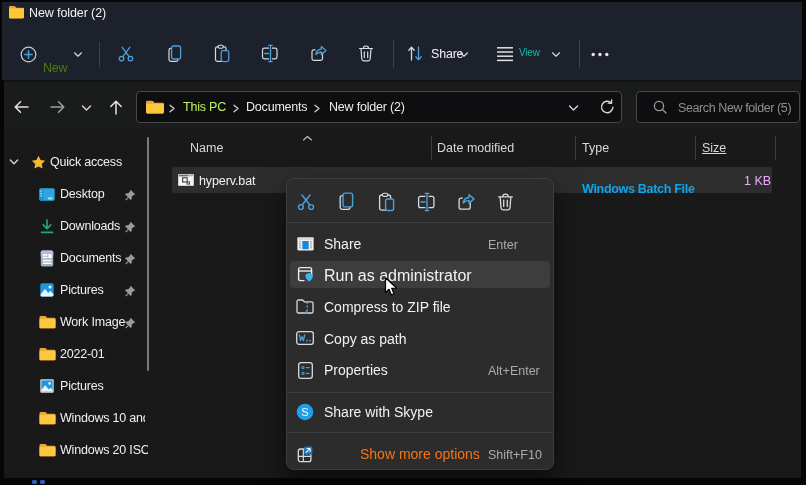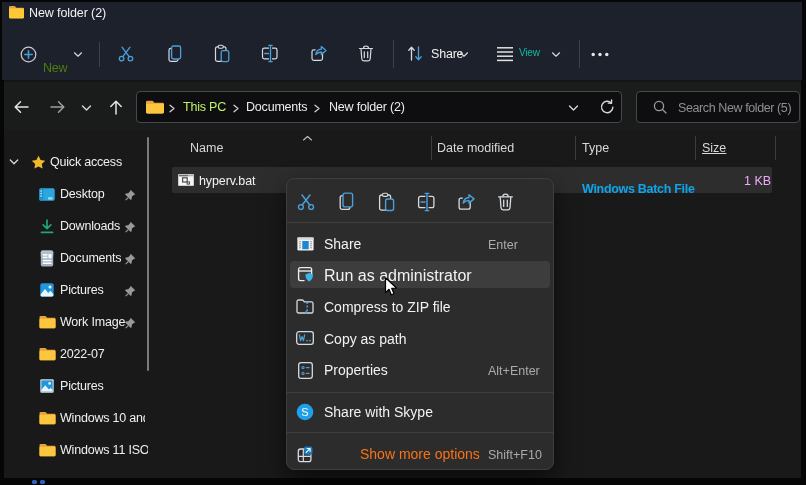--- a/index.html
+++ b/index.html
@@ -268,21 +268,21 @@
   </svg>
 </div>
 <div class="abs txt" style="left:60px; top:315px; font-size:12.5px; color:#f0f0f0; letter-spacing:-0.2px;">Work Image</div>
 
 <div class="abs" style="left:39px; top:347px;">
   <svg width="17" height="14" viewBox="0 0 17 14">
     <path d="M0.5 2.2 Q0.5 1 1.7 1 L6 1 Q6.8 1 7.3 1.7 L8.1 2.8 L15.3 2.8 Q16.5 2.8 16.5 4 L16.5 12 Q16.5 13.2 15.3 13.2 L1.7 13.2 Q0.5 13.2 0.5 12 Z" fill="#e8a33d"></path>
     <path d="M0.5 4.8 Q0.5 3.7 1.7 3.7 L15.3 3.7 Q16.5 3.7 16.5 4.8 L16.5 12 Q16.5 13.2 15.3 13.2 L1.7 13.2 Q0.5 13.2 0.5 12 Z" fill="#fdc63f"></path>
   </svg>
 </div>
-<div class="abs txt" style="left:60px; top:347px; font-size:12.5px; color:#f0f0f0; letter-spacing:-0.2px;">2022-07</div>
+<div class="abs txt" style="left:60px; top:347px; font-size:12.5px; color:#f0f0f0; letter-spacing:-0.2px;">2022-01</div>
 
 <div class="abs" style="left:40px; top:379px;">
   <svg width="14" height="14" viewBox="0 0 14 14">
     <rect x="0.3" y="0.3" width="13.4" height="13.4" rx="1" fill="#d8dde2"></rect>
     <rect x="1.4" y="1.4" width="11.2" height="11.2" fill="#2196dd"></rect>
     <circle cx="9.6" cy="4.4" r="1.3" fill="#eaf6fd"></circle>
     <path d="M1.4 10.8 L5.2 6.2 L9 10.4 L10.6 8.8 L12.6 11 L12.6 12.6 L1.4 12.6 Z" fill="#eaf6fd"></path>
   </svg>
 </div>
 <div class="abs txt" style="left:60px; top:379px; font-size:12.5px; color:#f0f0f0; letter-spacing:-0.2px;">Pictures</div>
@@ -294,21 +294,21 @@
   </svg>
 </div>
 <div class="abs txt" style="left:60px; top:411px; font-size:12.5px; color:#f0f0f0; letter-spacing:-0.2px; width:85px; overflow:hidden;">Windows 10 and</div>
 
 <div class="abs" style="left:39px; top:443px;">
   <svg width="17" height="14" viewBox="0 0 17 14">
     <path d="M0.5 2.2 Q0.5 1 1.7 1 L6 1 Q6.8 1 7.3 1.7 L8.1 2.8 L15.3 2.8 Q16.5 2.8 16.5 4 L16.5 12 Q16.5 13.2 15.3 13.2 L1.7 13.2 Q0.5 13.2 0.5 12 Z" fill="#e8a33d"></path>
     <path d="M0.5 4.8 Q0.5 3.7 1.7 3.7 L15.3 3.7 Q16.5 3.7 16.5 4.8 L16.5 12 Q16.5 13.2 15.3 13.2 L1.7 13.2 Q0.5 13.2 0.5 12 Z" fill="#fdc63f"></path>
   </svg>
 </div>
-<div class="abs txt" style="left:60px; top:443px; font-size:12.5px; color:#f0f0f0; letter-spacing:-0.2px; width:88px; overflow:hidden;">Windows 11 ISO</div>
+<div class="abs txt" style="left:60px; top:443px; font-size:12.5px; color:#f0f0f0; letter-spacing:-0.2px; width:88px; overflow:hidden;">Windows 20 ISO</div>
 
 <div class="abs" style="left:31.5px; top:480px; width:5px; height:4px; background:#2b62c4; border-radius:1.5px;"></div>
 <div class="abs" style="left:39.5px; top:480px; width:5px; height:4px; background:#2b62c4; border-radius:1.5px;"></div>
 
 <div class="abs" style="left:124px; top:189px;">
     <svg width="12" height="12" viewBox="0 0 12 12">
       <g fill="#9a9a9a">
         <path d="M6.8 0.9 L11.1 5.2 L10.3 6 L9.7 5.9 L7.8 7.8 L7.6 10.2 L6.7 11 L1 5.3 L1.8 4.4 L4.2 4.2 L6.1 2.3 L6 1.7 Z"></path>
         <path d="M1.2 10.8 L3.8 8.2 L4.6 9 L2 11.6 Z"></path>
       </g>

